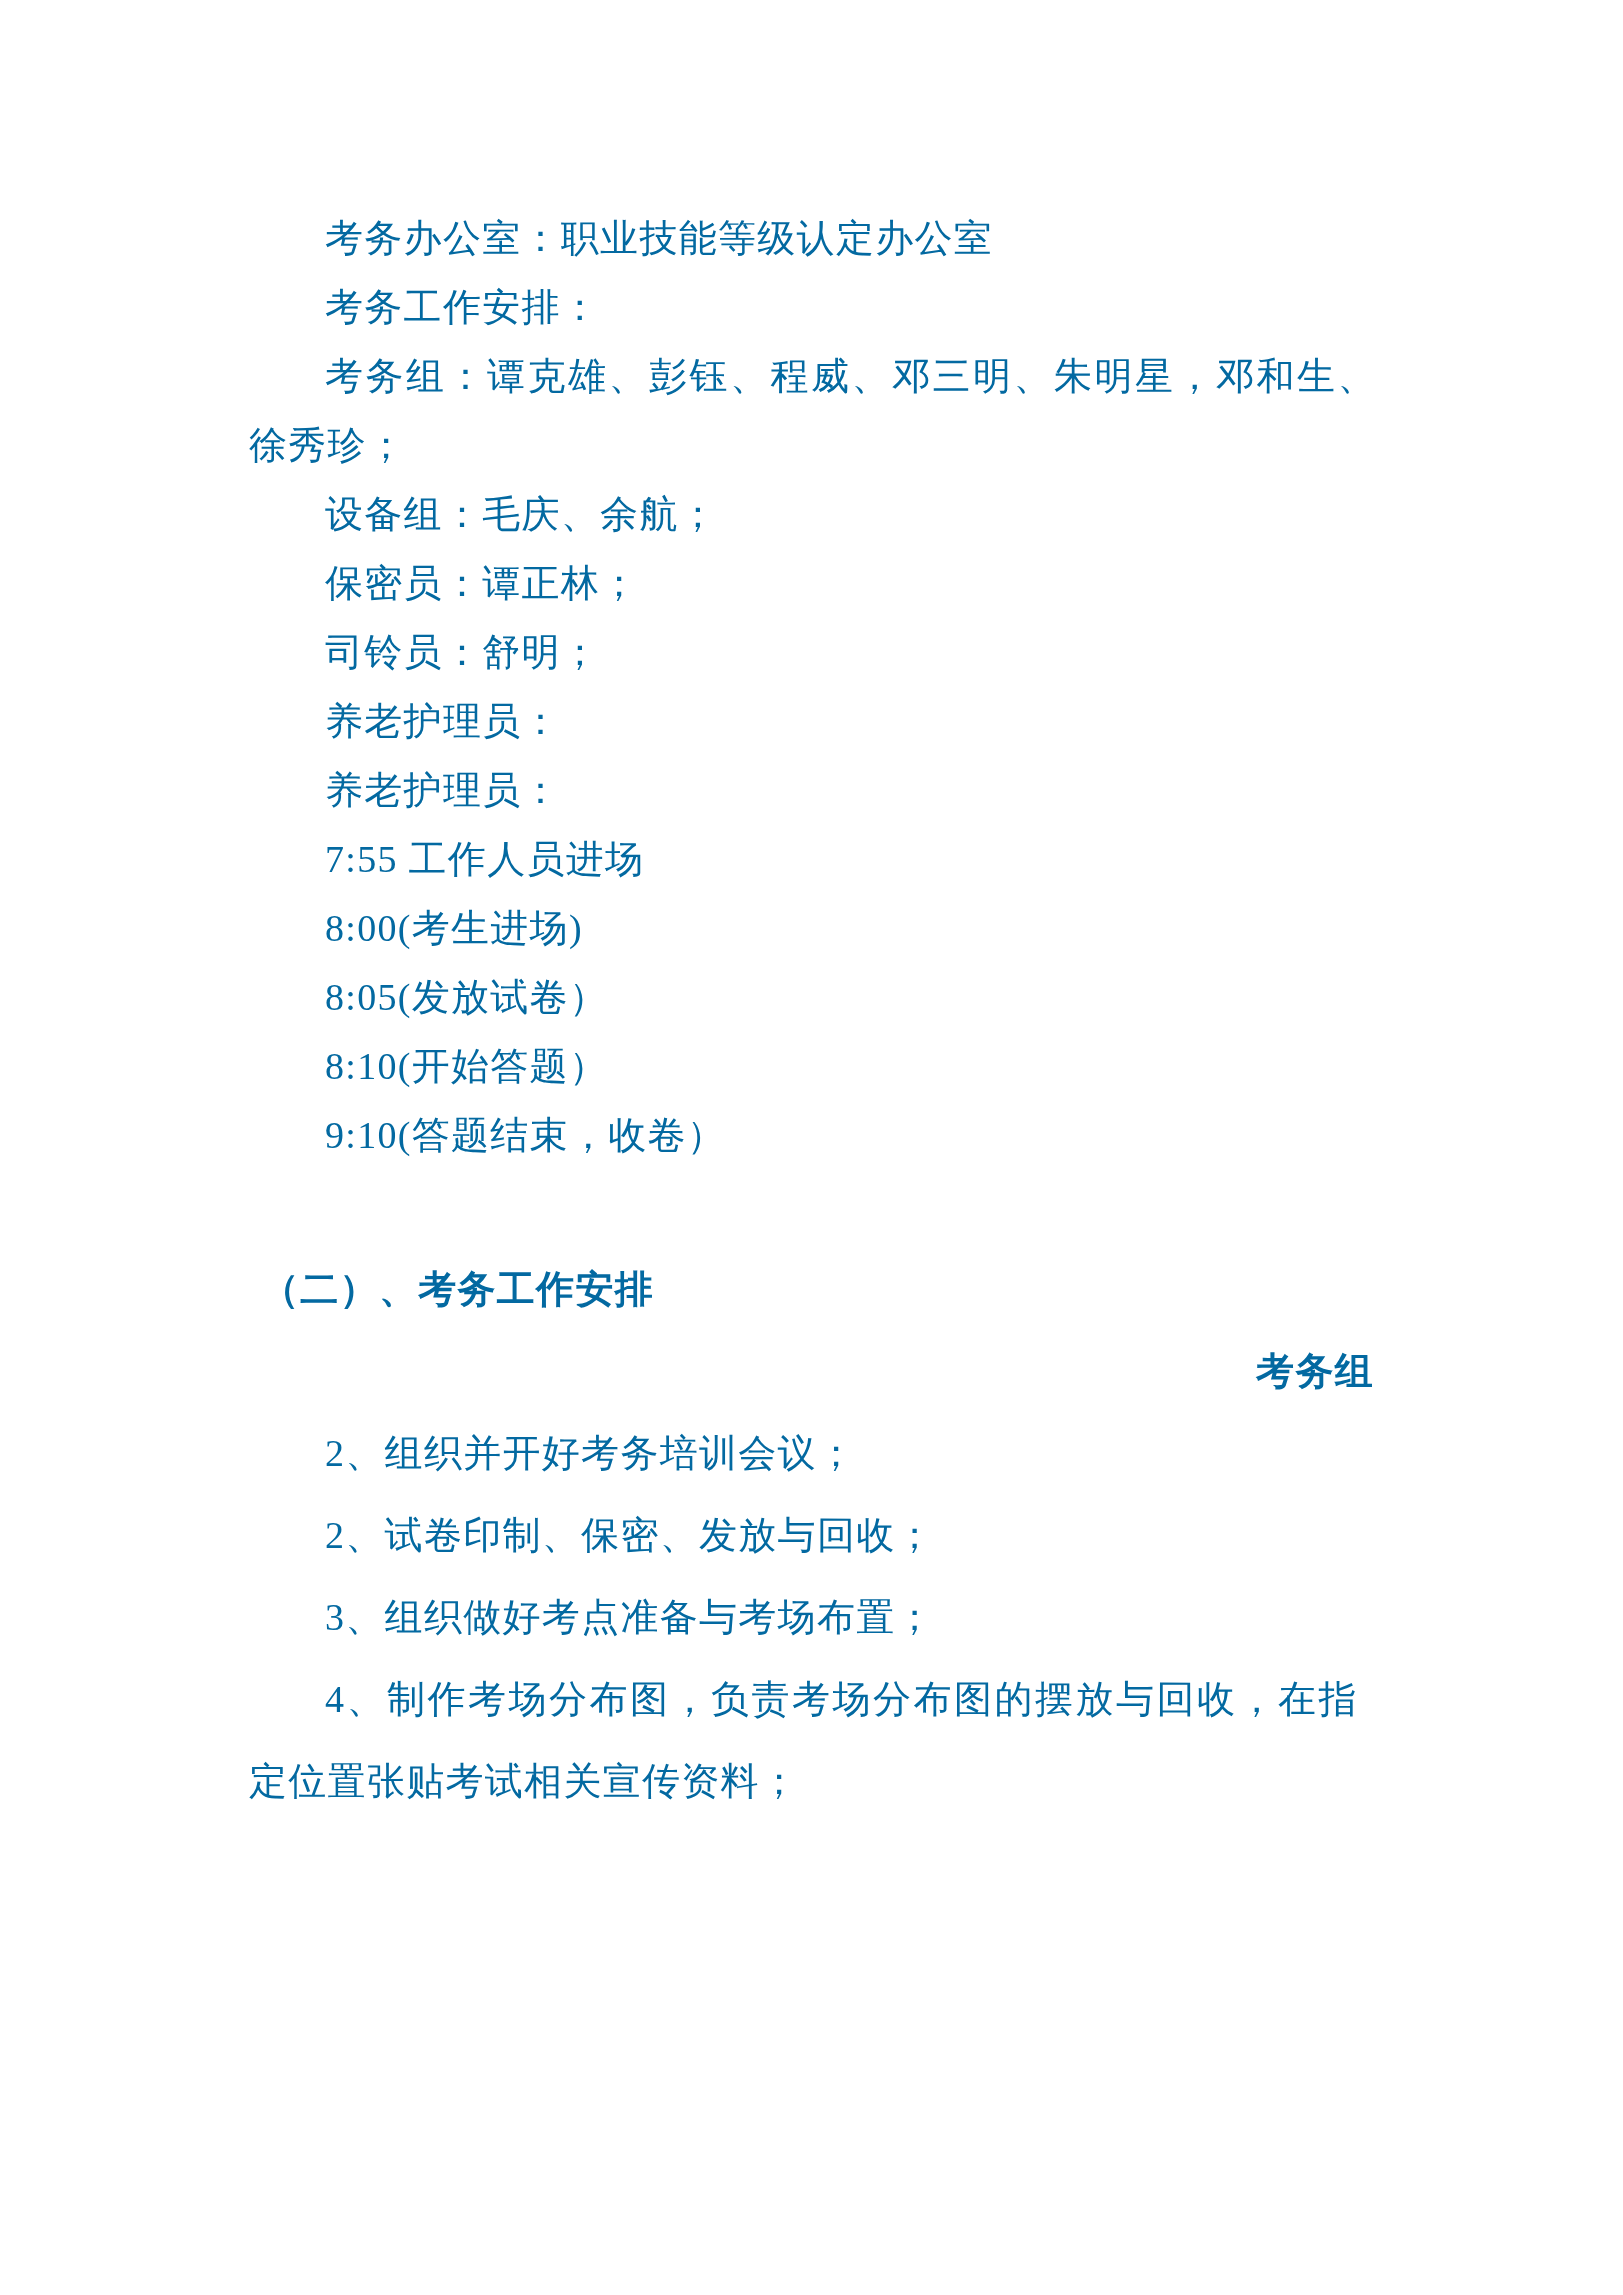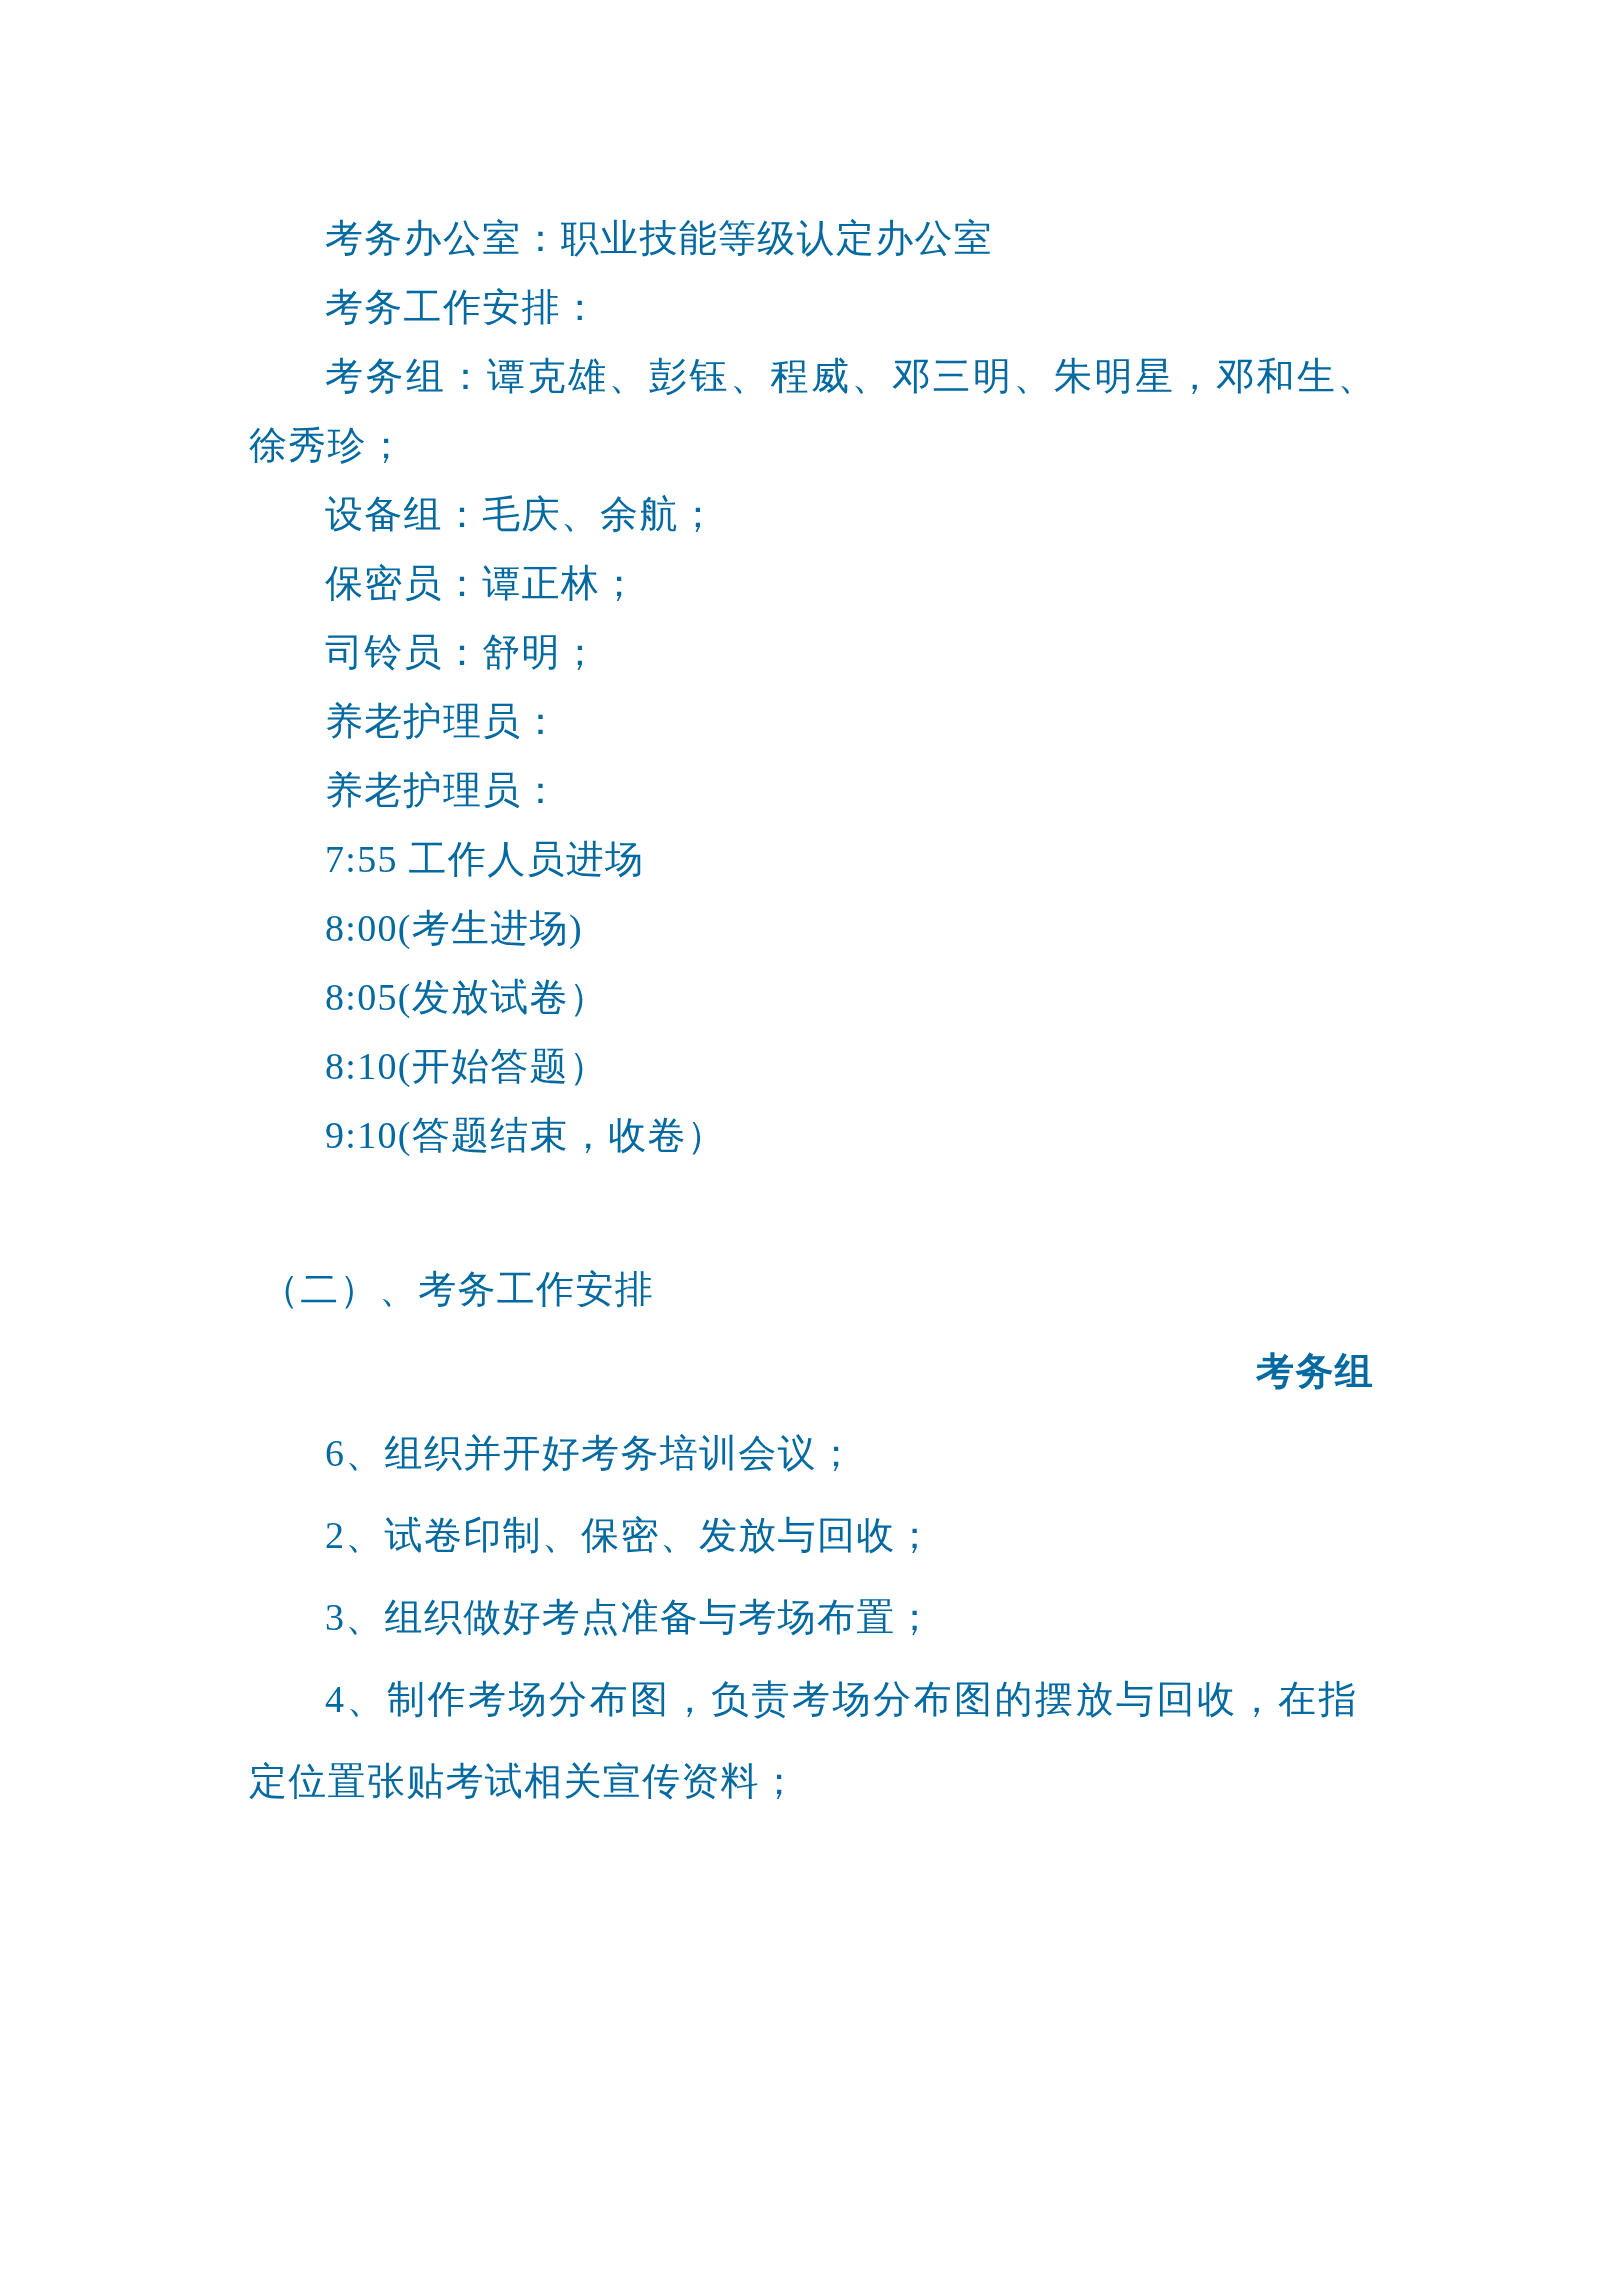--- a/index.html
+++ b/index.html
@@ -34,21 +34,21 @@
     margin-top: 78px;
   }
   .sec2 .line {
     line-height: 82px;
     height: 82px;
   }
   .indent {
     padding-left: 76px;
   }
   .heading {
-    font-weight: normal;
+    font-weight: bold;
     padding-left: 12px;
   }
   .subheading {
     font-weight: bold;
     text-align: right;
   }
   .justify-wide {
     letter-spacing: 2.5px;
   }
 </style>
@@ -71,21 +71,21 @@
       <div class="line indent">7:55 工作人员进场</div>
       <div class="line indent">8:00(考生进场)</div>
       <div class="line indent">8:05(发放试卷）</div>
       <div class="line indent">8:10(开始答题）</div>
       <div class="line indent">9:10(答题结束，收卷）</div>
     </div>
 
     <div class="sec2">
       <div class="line heading">（二）、考务工作安排</div>
       <div class="line indent subheading">考务组</div>
-      <div class="line indent">6、组织并开好考务培训会议；</div>
+      <div class="line indent">2、组织并开好考务培训会议；</div>
       <div class="line indent">2、试卷印制、保密、发放与回收；</div>
       <div class="line indent">3、组织做好考点准备与考场布置；</div>
       <div class="line indent justify-wide">4、制作考场分布图，负责考场分布图的摆放与回收，在指</div>
       <div class="line">定位置张贴考试相关宣传资料；</div>
     </div>
 
   </div>
 </div>
 
 

